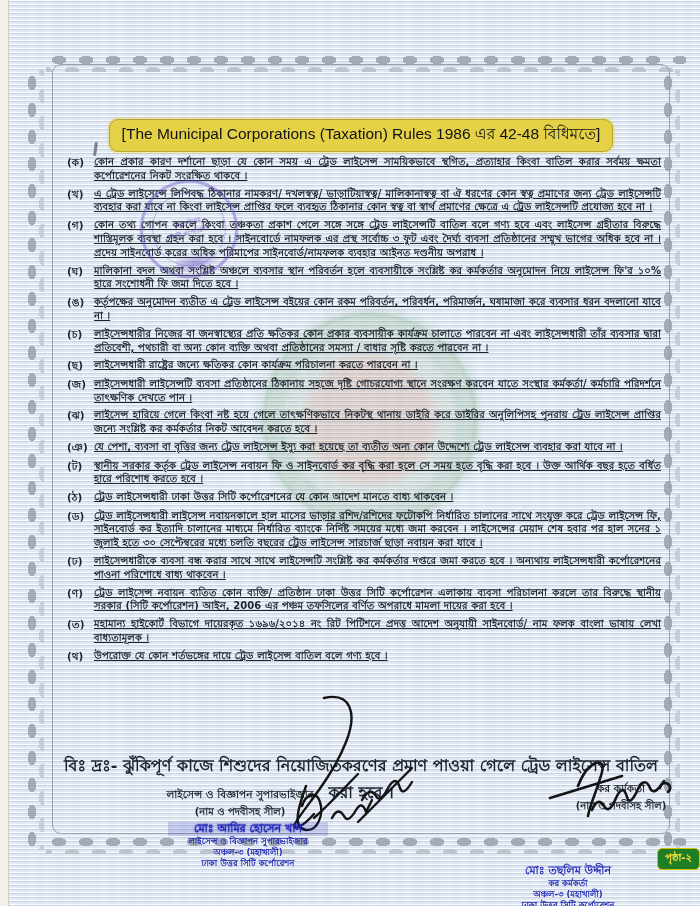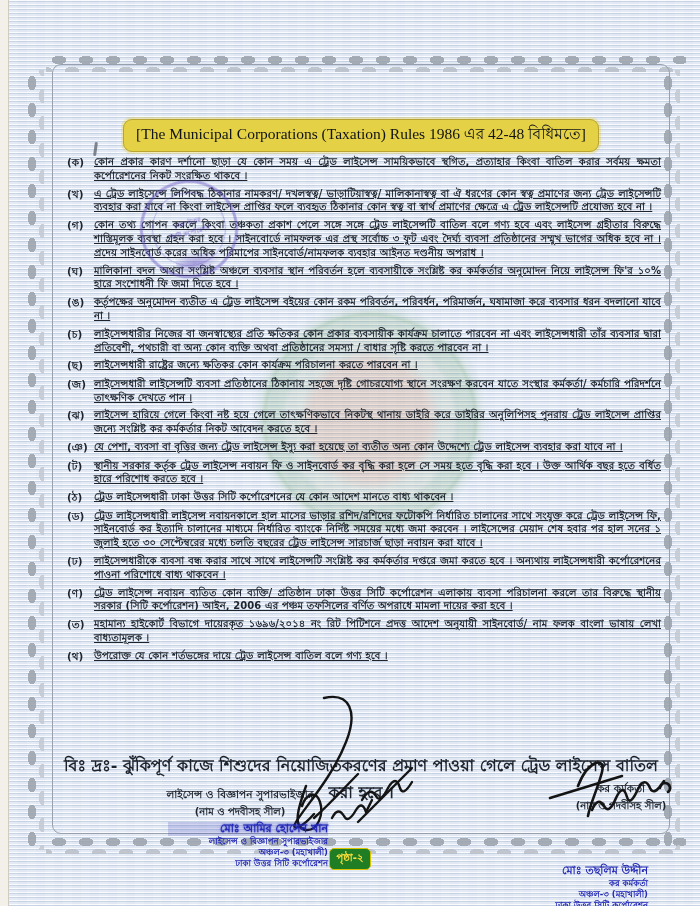--- a/index.html
+++ b/index.html
@@ -69,21 +69,21 @@
     content:""; position:absolute; inset:18px; border-radius:50%;
     border:3px solid rgba(82,145,75,.10);
   }
 
   .header { position:absolute; left:0; right:0; top:8px; text-align:center; color:#15191f; }
   .title  { font-size:23px; font-weight:bold; letter-spacing:.5px; }
   .form-line { font-size:13px; font-weight:bold; margin-top:3px; }
   .banner-wrap { position:absolute; left:0; right:0; top:54px; text-align:center; }
   .banner {
     display:inline-block;
-    font-family:Liberation Serif, serif;
+    font-family:Liberation Sans, sans-serif;
     font-size:15.5px; color:#101318;
     background:#e5d145;
     border:1px solid #b8a42e;
     border-radius:9px;
     padding:2px 12px 3px;
     box-shadow:0 0 0 2px rgba(229,209,69,.35);
   }
 
   .terms {
     position:absolute; left:14px; right:8px; top:90px;
@@ -133,30 +133,30 @@
     padding:14px 8px;
   }
   .ink-blot {
     position:absolute; left:176px; top:252px; width:46px; height:20px;
     background:radial-gradient(ellipse at 40% 50%, rgba(84,62,186,.45), rgba(84,62,186,0) 70%);
     transform:rotate(-10deg); filter:blur(.5px);
   }
 
   
   .office-stamp {
-    position:absolute; text-align:right; color:#2329b6;
+    position:absolute; text-align:center; color:#2329b6;
     font-weight:bold; line-height:1.3; filter:blur(.2px);
   }
   .office-stamp .line0 { font-size:11px; }
   .office-stamp .line  { font-size:8.5px; }
   .office-left  { left:168px; top:822px; width:160px; }
   .office-left .line0 { text-shadow:0 0 2px rgba(35,41,182,.9); background:linear-gradient(rgba(35,41,182,.18),rgba(35,41,182,.18)); }
   .office-right { left:488px; top:864px; width:160px; }
 
-  .page-badge-wrap { position:absolute; left:0; right:0; top:846px; text-align:center; }
+  .page-badge-wrap { position:absolute; left:0; right:0; top:846px; text-align:right; }
   .page-badge {
     display:inline-block; background:#1f7d24; color:#ffe23d;
     border:1.5px solid #d9c300; border-radius:5px;
     font-size:10px; font-weight:bold; padding:1px 7px 2px;
   }
 
   .pencil-mark {
     position:absolute; left:94px; top:142px; width:3px; height:14px;
     background:#5a6068; transform:rotate(8deg); border-radius:2px; opacity:.75;
   }

